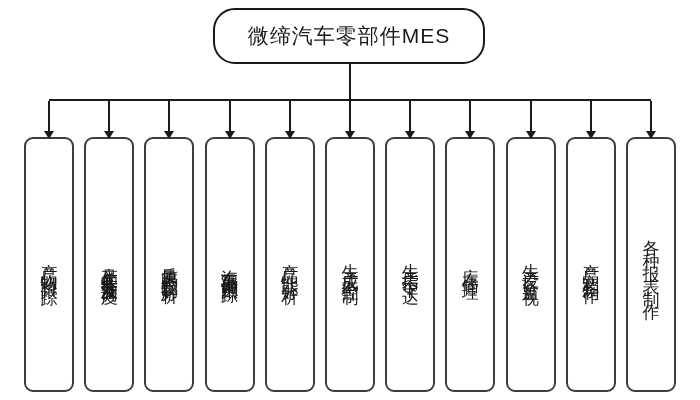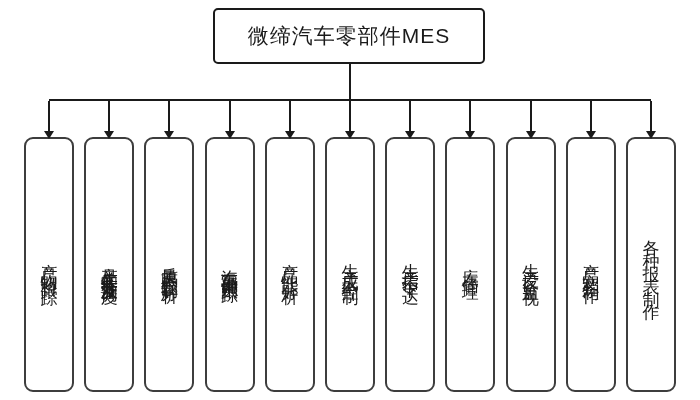--- a/index.html
+++ b/index.html
@@ -15,21 +15,21 @@
     overflow: hidden;
   }
   
   .root-box {
     position: absolute;
     left: 213px;
     top: 8px;
     width: 268px;
     height: 52px;
     border: 2px solid var(--line, #1a1a1a);
-    border-radius: 5px;
+    border-radius: 22px;
     background: #ffffff;
     display: flex;
     align-items: center;
     justify-content: center;
   }
   .root-label {
     font-size: 21px;
     color: var(--text, #1a1a1a);
     letter-spacing: 1px;
     white-space: nowrap;

